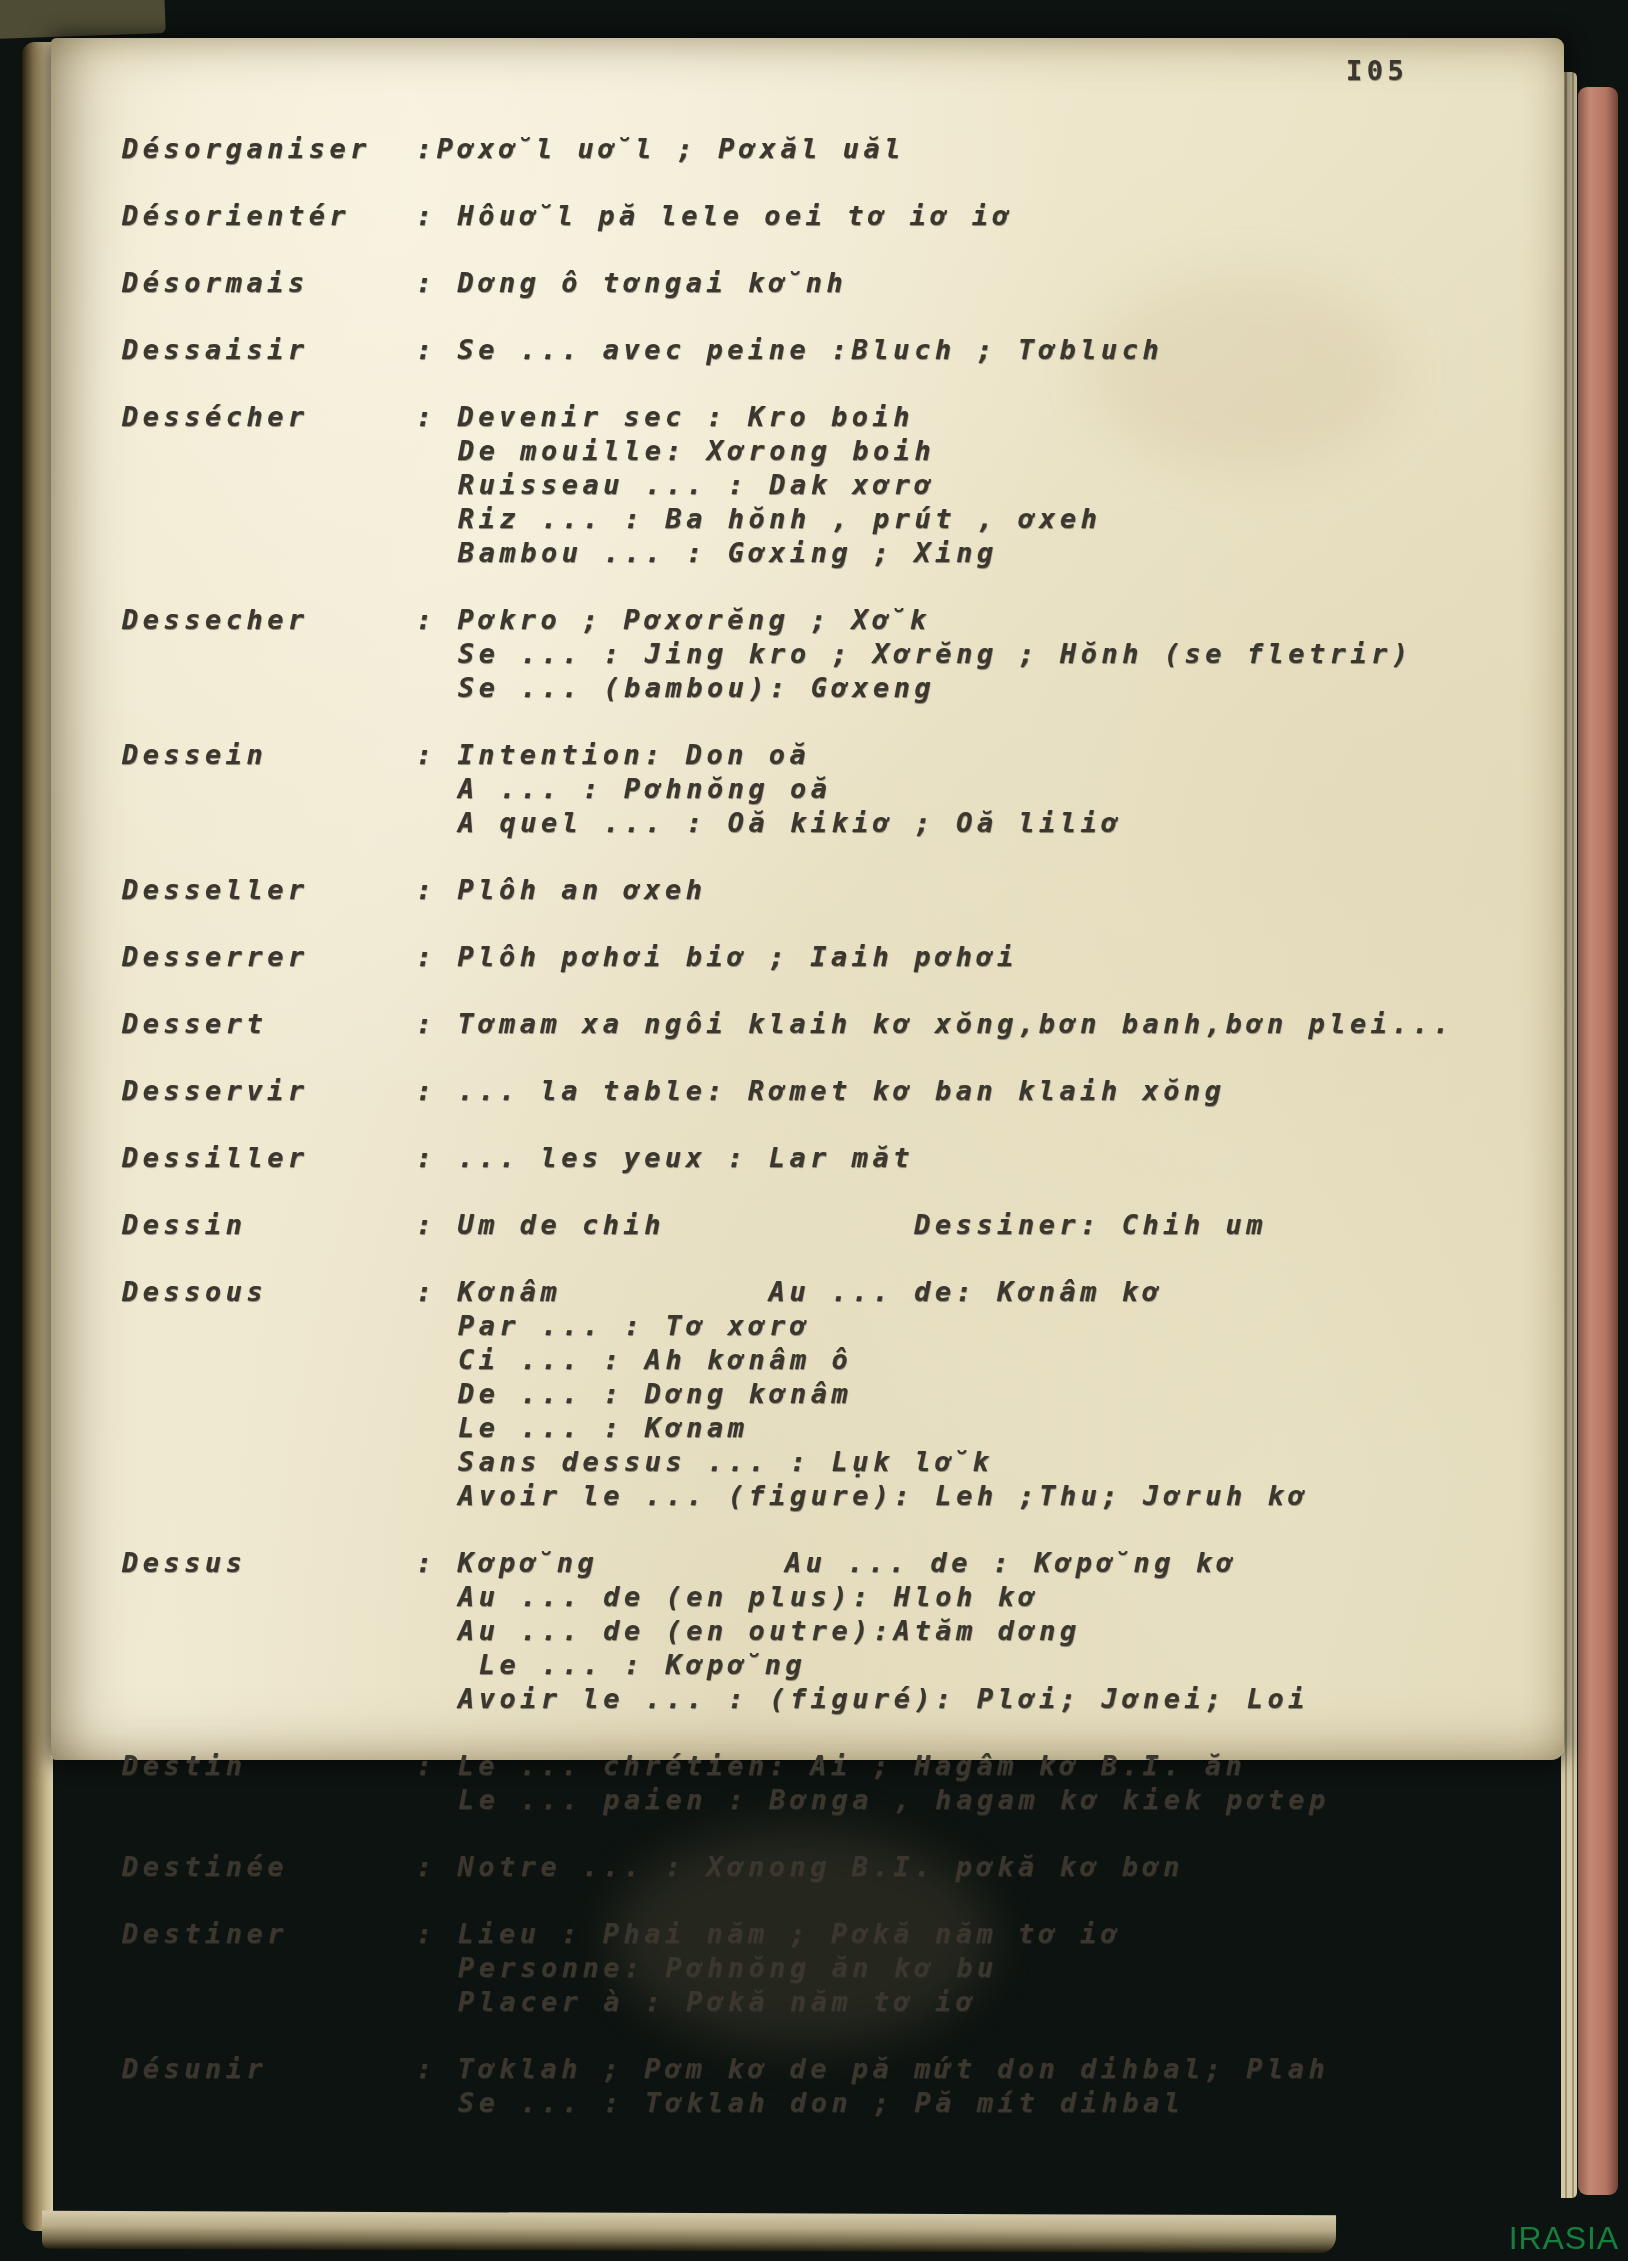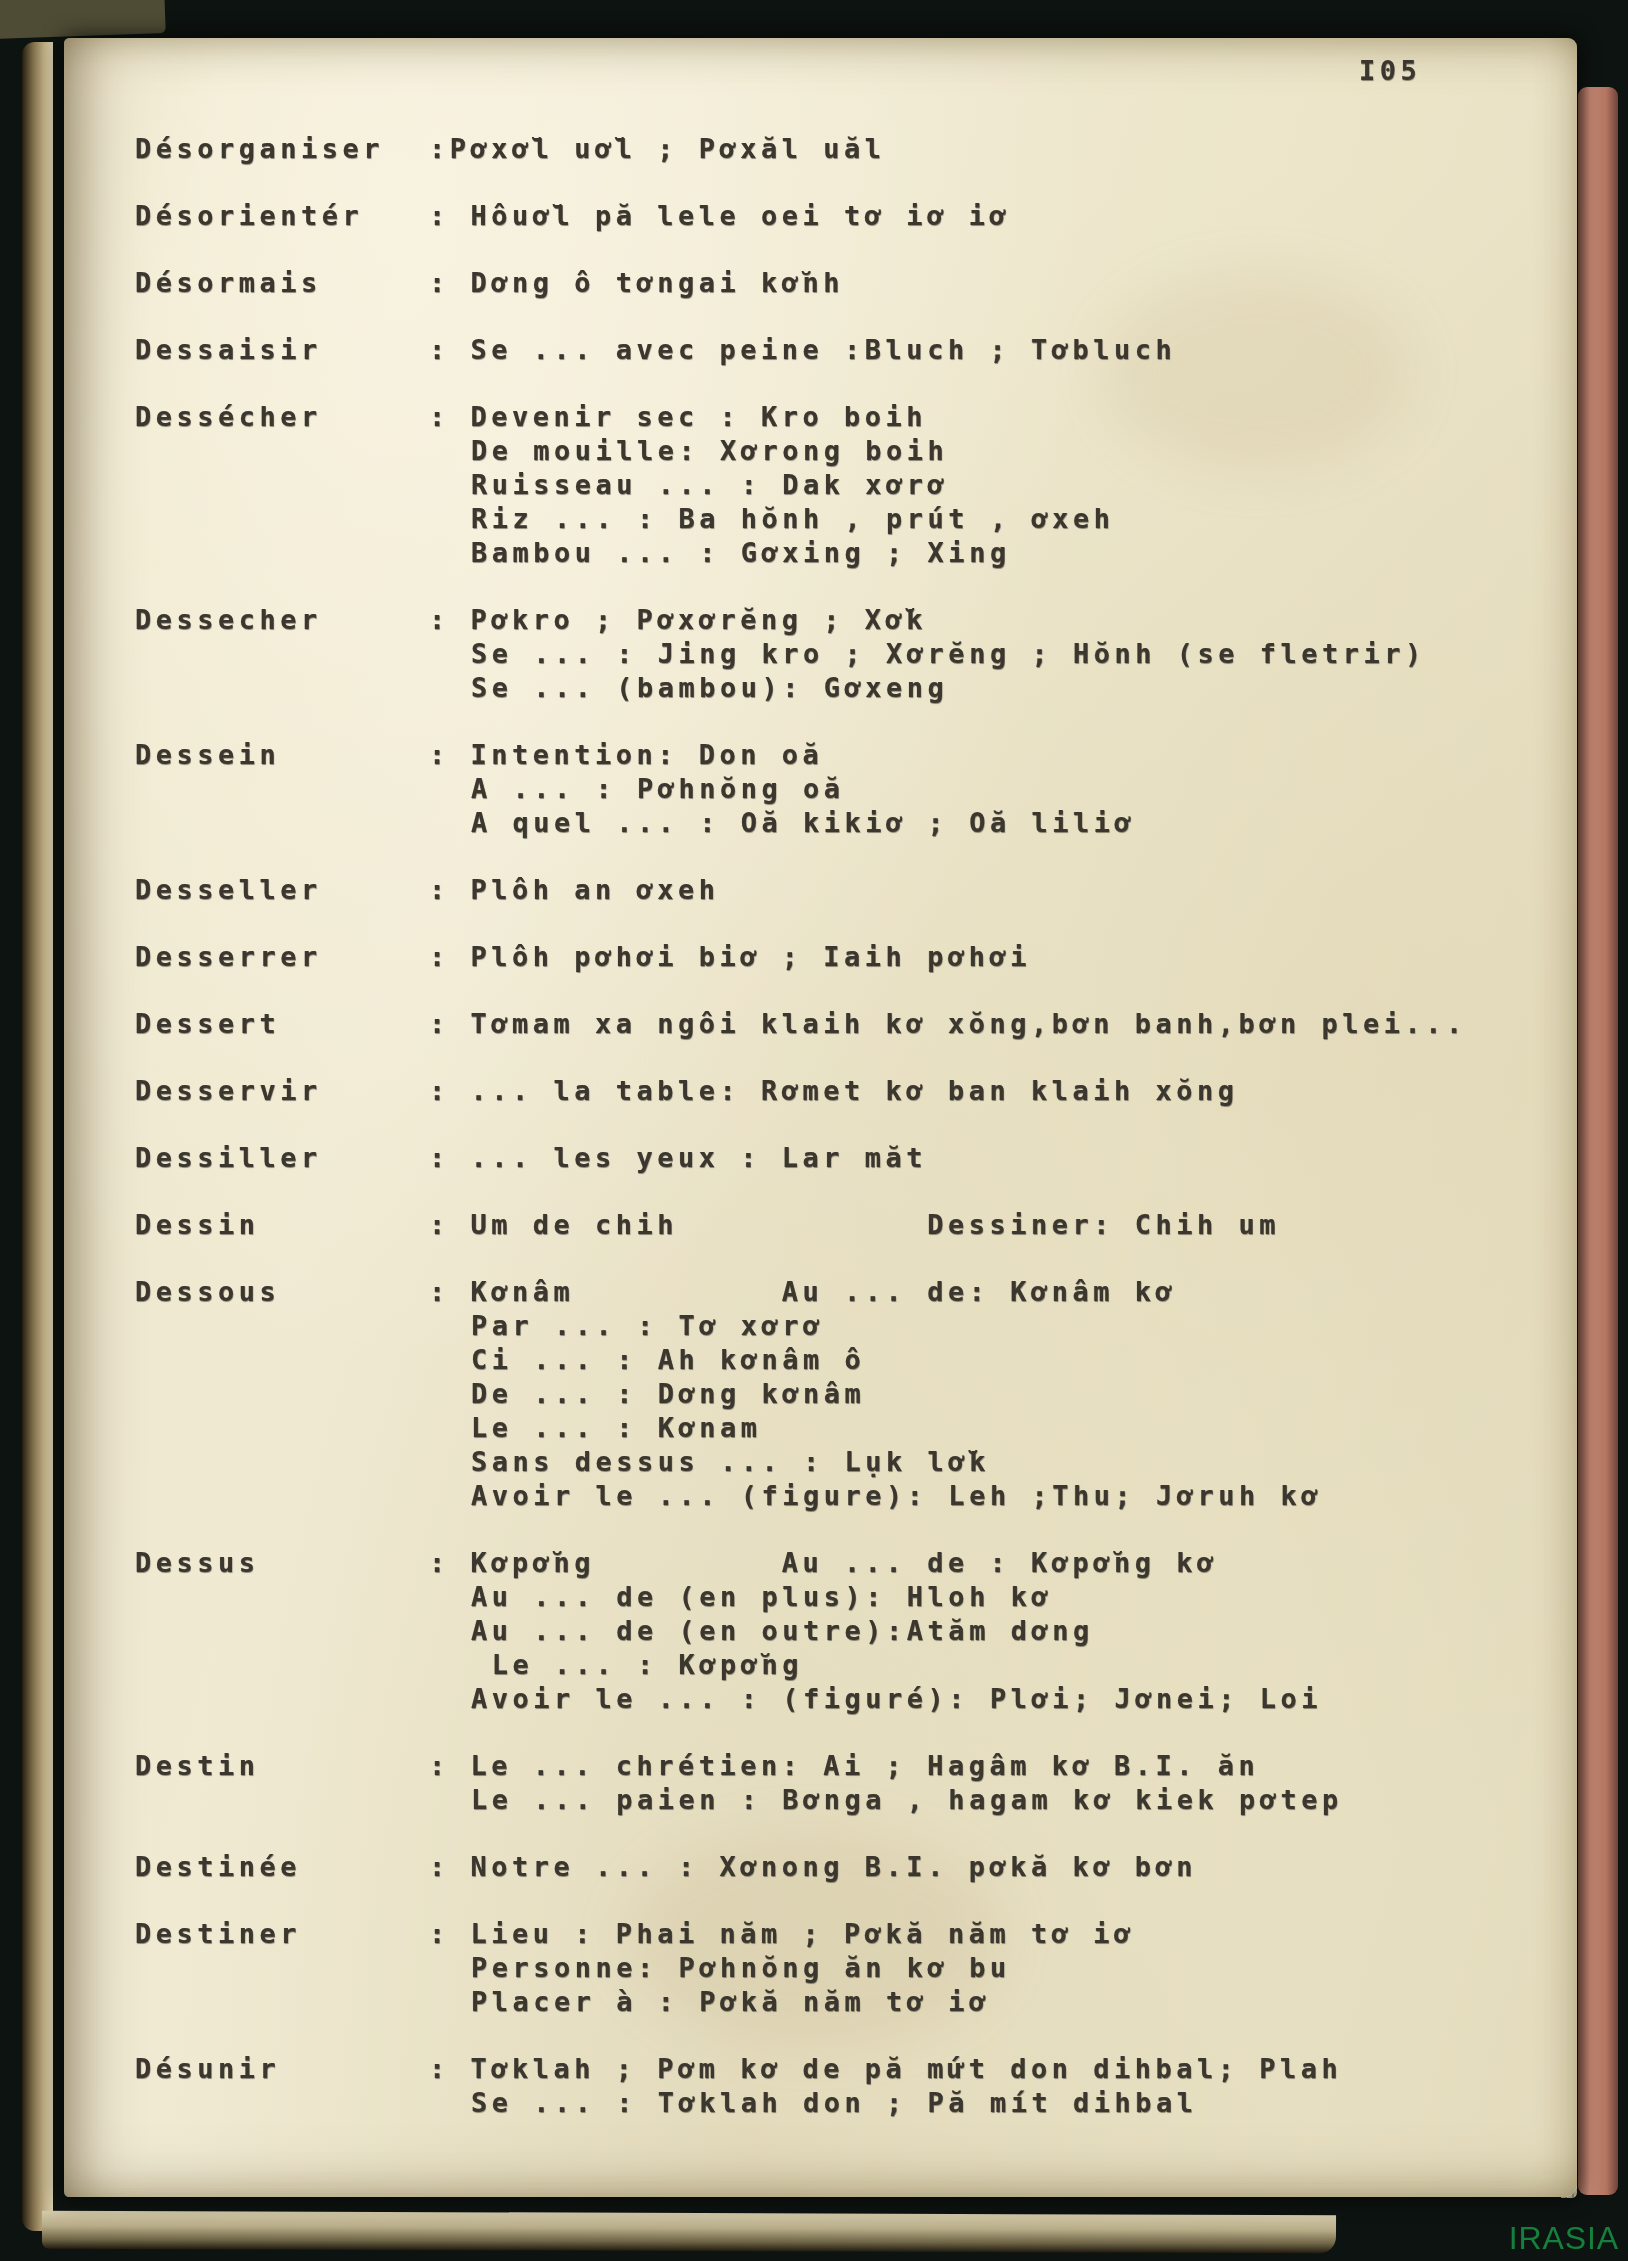--- a/index.html
+++ b/index.html
@@ -31,21 +31,21 @@
     border-radius:9px;
   }
   .stack-bottom{
     position:absolute;left:42px;top:2213px;width:1294px;height:38px;
     background:linear-gradient(180deg,#d5cbab 0%,#b7ab87 40%,#6f6547 75%,#221c10 100%);
     border-radius:0 0 16.3px 7.2px;
     transform:rotate(0.2deg);
   }
   
   .page{
-    position:absolute;left:64px;top:38px;width:1513px;height:2159px;
+    position:absolute;left:51px;top:38px;width:1513px;height:1722px;
     background:
       radial-gradient(ellipse at 22% 8%, rgba(255,252,238,0.55), transparent 42%),
       radial-gradient(ellipse at 85% 45%, rgba(214,202,164,0.28), transparent 50%),
       radial-gradient(ellipse at 45% 96%, rgba(205,193,155,0.30), transparent 48%),
       linear-gradient(105deg,#e2d9ba 0%,#eee7cd 8%,#f0ead3 30%,#ece5c9 62%,#e3dbbc 100%);
     border-radius:5.4px 9px 12.7px 5.4px;
     box-shadow:
       inset 40px 0 63px -31px rgba(70,52,22,0.5),
       inset -16.3px 0 45px -25px rgba(120,100,55,0.45),
       inset 0 23.5px 54px -27px rgba(130,112,62,0.45),
@@ -62,21 +62,21 @@
     font-size:27px;
     letter-spacing:4.5px;
     line-height:34px;
     text-shadow:0.5px 0.5px 0.7px rgba(59,55,47,0.55), -0.3px 0 0.5px rgba(59,55,47,0.30);
     filter:blur(0.3px);
   }
   .page-number{
     position:absolute;left:1295px;top:16.3px;
   }
   .entries{
-    position:absolute;left:71px;top:94px;width:1425px;
+    position:absolute;left:71px;top:94px;width:1425px;font-style:italic;
   }
   .entry{
     display:flex;align-items:flex-start;margin-bottom:33px;
   }
   .term{
     width:294px;flex:0 0 294px;white-space:pre;
   }
   .defs{flex:1 1 auto;}
   .def-line{white-space:pre;}
   .def-line.cont{margin-left:42px;}

